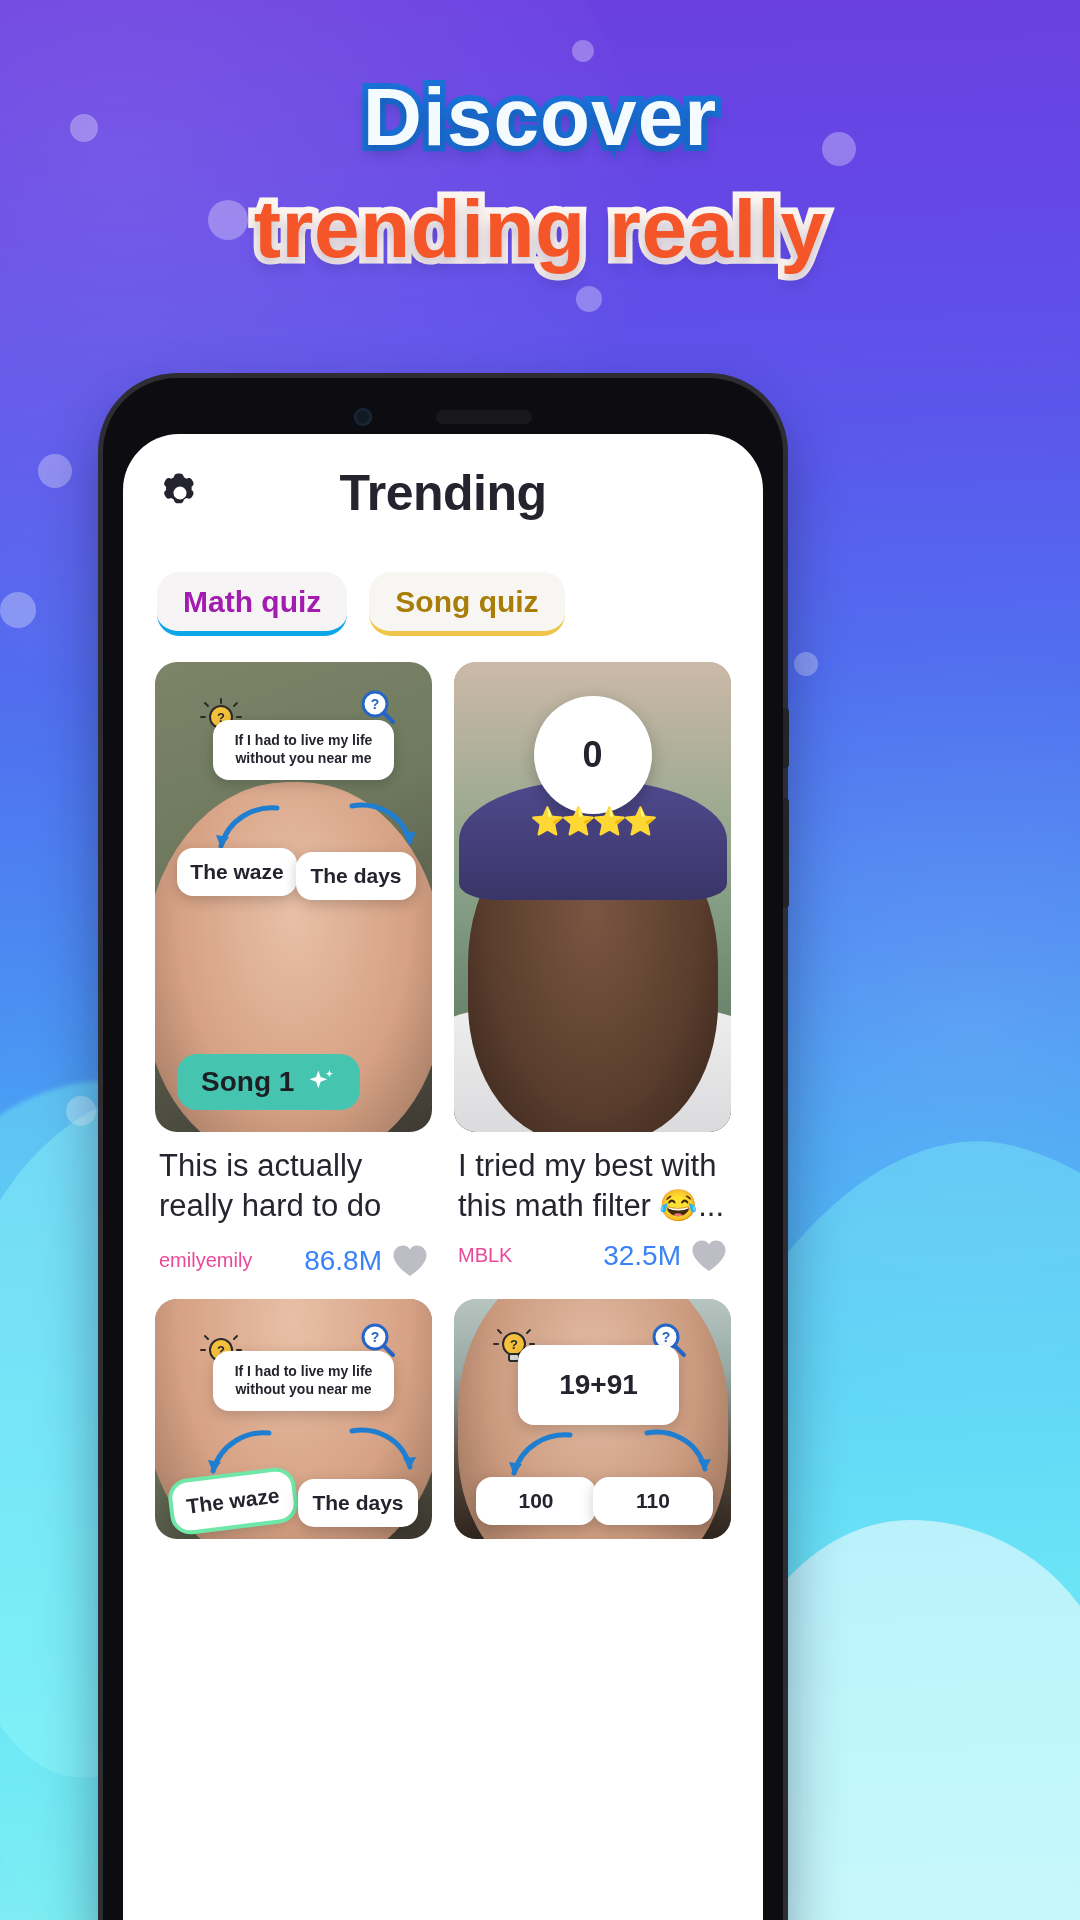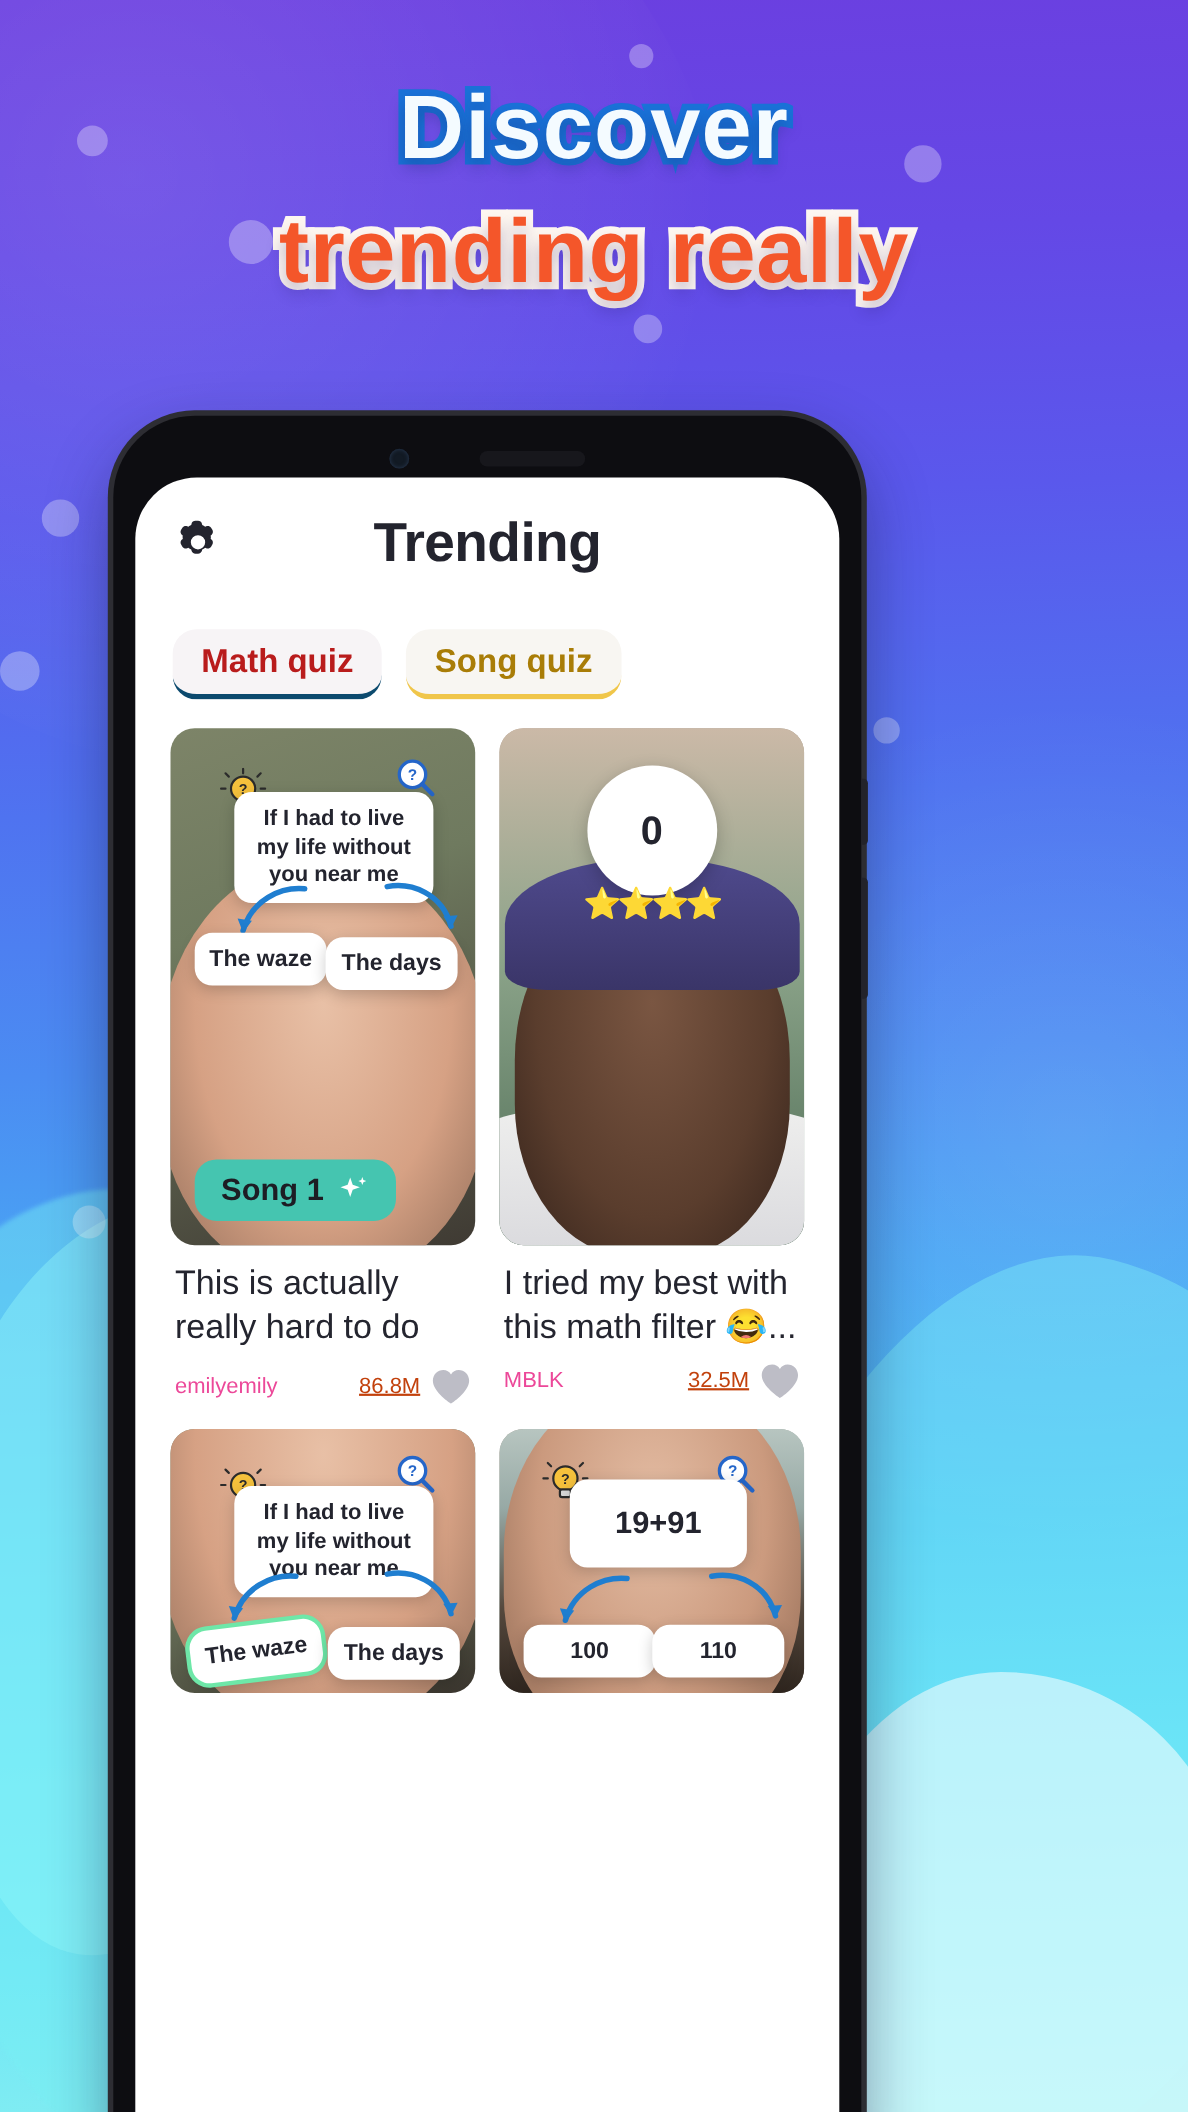--- a/index.html
+++ b/index.html
@@ -127,21 +127,21 @@
   }
 
   
   .chips { display:flex; gap:22px; padding:20px 34px 26px 34px; }
   .chip {
     border-radius:22px; padding:0 26px; height:64px;
     display:flex; align-items:center; gap:14px;
     font-size:30px; font-weight:bold; white-space:nowrap;
   }
   .chip.dark { background:#22242f; color:#fff; }
-  .chip.math { background:#f7f4f6; color:#b91c1c; border-bottom:5px solid #0c4a6e; }
+  .chip.math { background:#f7f4f6; color:#a21caf; border-bottom:5px solid #0ea5e9; }
   .chip.song { background:#f8f6f2; color:#a97d07; border-bottom:5px solid #f0c64a; }
   .spark { width:34px; height:34px; position:relative; flex:none; }
 
   
   .grid {
     display:grid; grid-template-columns:1fr 1fr; gap:22px;
     padding:0 32px;
   }
   .vcard { }
   .thumb {
@@ -192,21 +192,21 @@
 
   
   .bulb {
     position:absolute; width:44px; height:44px;
   }
   .magnifier {
     position:absolute; width:40px; height:40px;
   }
   .qbubble {
     position:absolute; background:#fff; border-radius:16px;
-    padding:12px 14px; font-size:20px; font-weight:bold; color:#23242e;
+    padding:12px 14px; font-size:14px; font-weight:bold; color:#23242e;
     line-height:1.28; text-align:center;
     box-shadow:0 4px 14px rgba(0,0,0,0.18);
   }
   .ans {
     position:absolute; background:#fff; border-radius:16px;
     padding:12px 0; width:120px; text-align:center;
     font-size:21px; font-weight:bold; color:#23242e;
     box-shadow:0 4px 14px rgba(0,0,0,0.20);
   }
   .ans.correct { box-shadow:0 0 0 4px #6ee7a8, 0 4px 14px rgba(0,0,0,0.2); }
@@ -236,21 +236,21 @@
 
   .meta { padding:14px 4px 0 4px; }
   .caption {
     font-size:31px; color:#24252f; line-height:1.28; font-weight:normal;
     max-height:84px; overflow:hidden;
   }
   .statrow {
     display:flex; align-items:center; margin-top:14px; gap:10px;
   }
   .author { font-size:20px; color:#ec4899; flex:1; }
-  .views { font-size:20px; color:#c2410c;text-decoration:underline; }
+  .views { font-size:28px; color:#3b82f6; }
   .heart { width:36px; height:33px; flex:none; }
 </style>
 </head>
 <body>
 
 <div class="bg">
   <div class="blobA"></div>
   <div class="blobB"></div>
   <div class="wave1"></div>
   <div class="wave2"></div>

